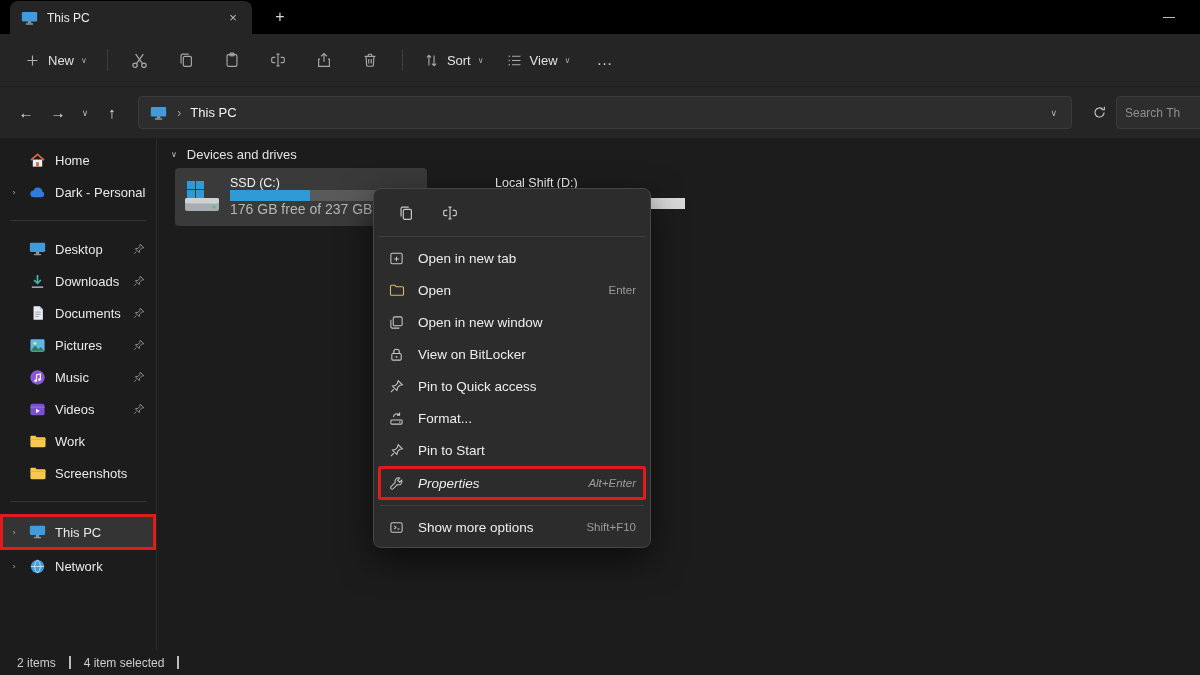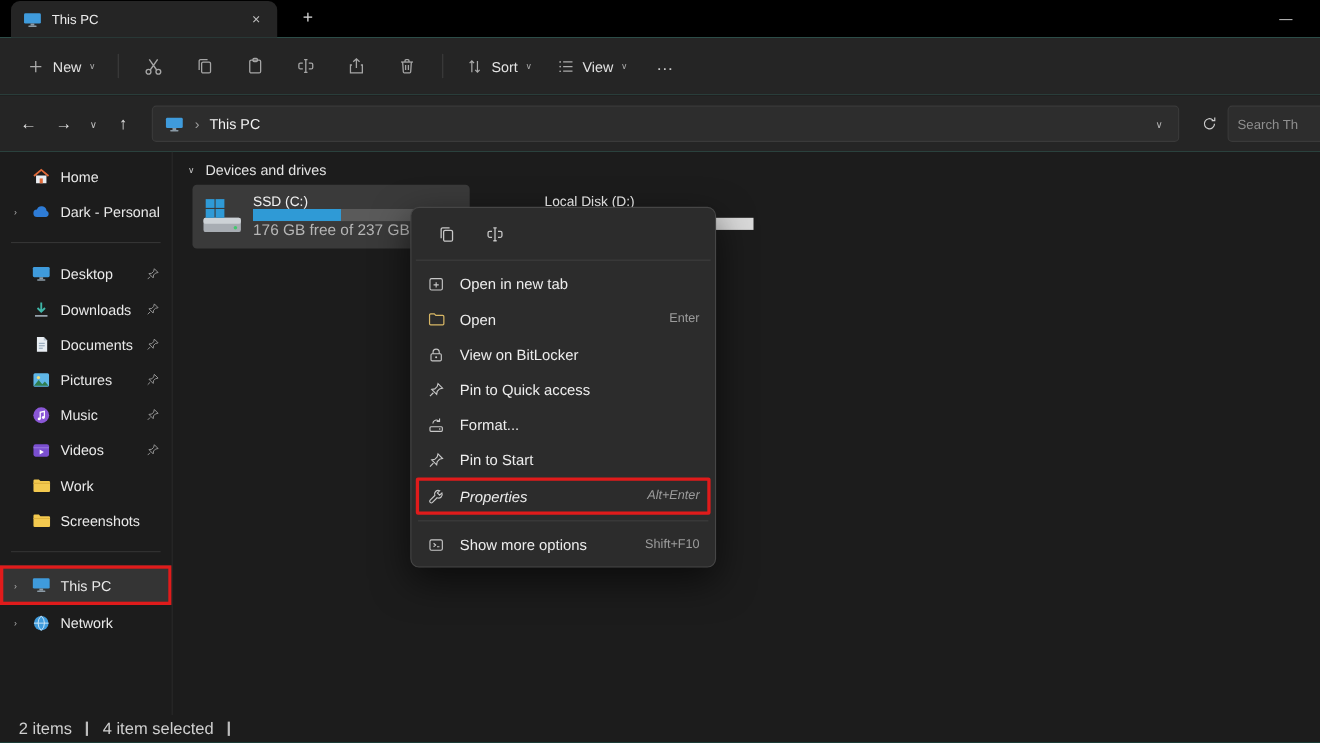--- a/index.html
+++ b/index.html
@@ -70,21 +70,21 @@
   }
   .menu-iconrow { display:flex; gap:8px; padding:6px 10px 9px 10px; border-bottom:1px solid #3e3e3e; margin-bottom:5px; }
   .mi-quick { width:36px; height:28px; display:flex; align-items:center; justify-content:center; border-radius:4px; }
   .menu-item { height:32px; display:flex; align-items:center; gap:13px; padding:0 10px; border-radius:4px; font-size:13.5px; color:#ededed; }
   .mi-icon { width:17px; display:flex; justify-content:center; flex-shrink:0; }
   .mi-label { flex:1; white-space:nowrap; }
   .mi-short { font-size:11.5px; color:#9c9c9c; }
   .menu-item.annot { border:3px solid #e01b1b; height:34px; padding:0 7px; border-radius:2px; }
   .menu-div { height:1px; background:#3e3e3e; margin:5px 2px; }
   
-  .statusbar { height:25px; background:#1c1c1c; display:flex; align-items:center; padding:0 17px; gap:13px; font-size:15px; color:#cfcfcf; }
+  .statusbar { height:25px; background:#1c1c1c; display:flex; align-items:center; padding:0 17px; gap:13px; font-size:12px; color:#cfcfcf; }
   .sb-sep { width:2px; height:13px; background:#bdbdbd; }
 </style>
 </head>
 <body>
 
 <div class="window">
 
   <div class="titlebar">
     <div class="tab">
       <span class="side-icon">
@@ -407,21 +407,21 @@
 
       <div class="tile tile-d">
         <div class="tile-icon">
           <svg viewBox="0 0 38 36" width="38" height="36">
               <rect x="2" y="19" width="34" height="13" rx="2" fill="#a8adb3"></rect>
               <rect x="2" y="19" width="34" height="5.5" rx="2" fill="#cdd2d6"></rect>
               <circle cx="31" cy="28" r="1.6" fill="#42c96e"></circle>
             </svg>
         </div>
         <div class="tile-body">
-          <div class="tile-name">Local Disk (D:)</div>
+          <div class="tile-name">Local Shift (D:)</div>
           <div class="bar" style="background: rgb(217, 217, 217);">
             <div class="bar-fill" style="width: 0%; background: rgb(217, 217, 217);"></div>
           </div>
           <div class="tile-info"></div>
         </div>
       </div>
     </div>
 
     <div class="menu">
       <div class="menu-iconrow">
@@ -454,20 +454,30 @@
           <svg viewBox="0 0 16 16" width="16" fill="none" stroke="#d8b765" stroke-width="1.1">
               <path d="M1.5 4.3 a1 1 0 0 1 1-1 h3.3 l1.4 1.4 h6.3 a1 1 0 0 1 1 1 V12.3 a1 1 0 0 1-1 1 h-11 a1 1 0 0 1-1-1z"></path>
             </svg>
         </span>
         <span class="mi-label">Open</span>
         <span class="mi-short">Enter</span>
       </div>
       <div class="menu-item">
         <span class="mi-icon">
           <svg viewBox="0 0 16 16" width="15" fill="none" stroke="#c8c8c8" stroke-width="1.1">
+              <rect x="4.5" y="2" width="9.5" height="9.5" rx="1.5"></rect>
+              <path d="M11 14 H3.5 A1.5 1.5 0 0 1 2 12.5 V5"></path>
+            </svg>
+        </span>
+        <span class="mi-label">Open in new window</span>
+        <span class="mi-short"></span>
+      </div>
+      <div class="menu-item">
+        <span class="mi-icon">
+          <svg viewBox="0 0 16 16" width="15" fill="none" stroke="#c8c8c8" stroke-width="1.1">
               <rect x="3" y="7" width="10" height="7" rx="1.2"></rect>
               <path d="M5 7 V5.5 a3 3 0 0 1 6 0 V7"></path>
               <circle cx="8" cy="10.5" r="1" fill="#c8c8c8" stroke="none"></circle>
             </svg>
         </span>
         <span class="mi-label">View on BitLocker</span>
         <span class="mi-short"></span>
       </div>
       <div class="menu-item">
         <span class="mi-icon">

